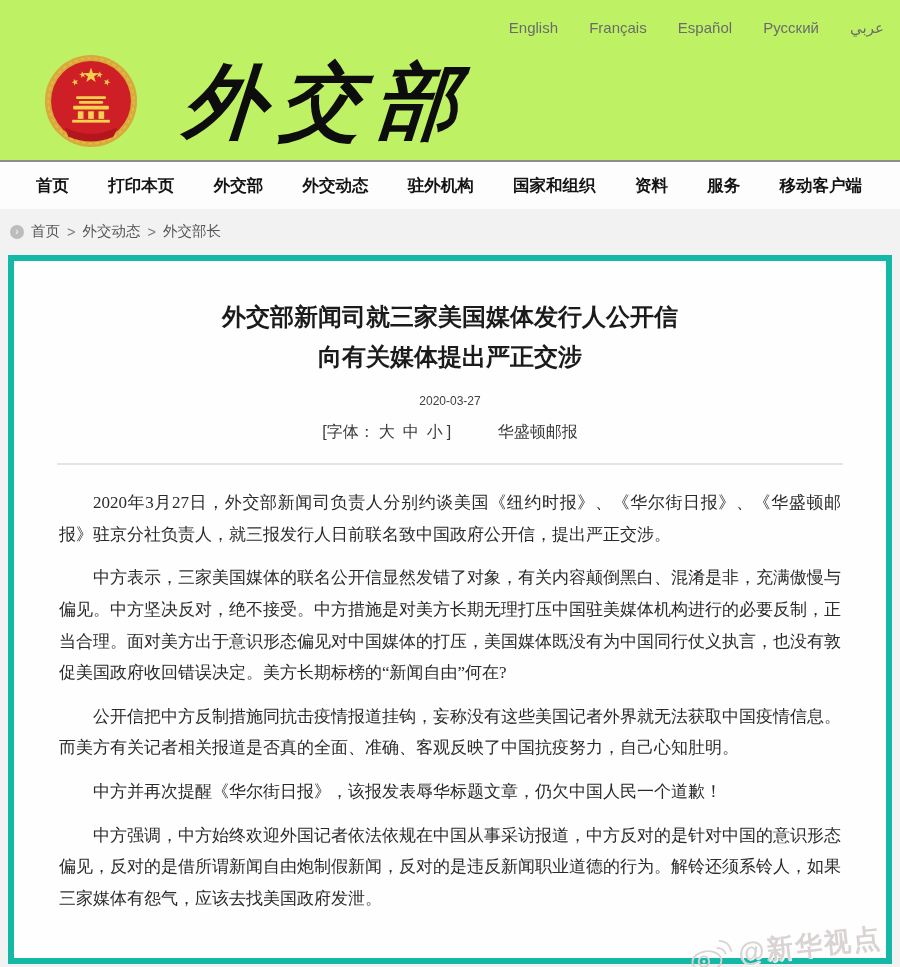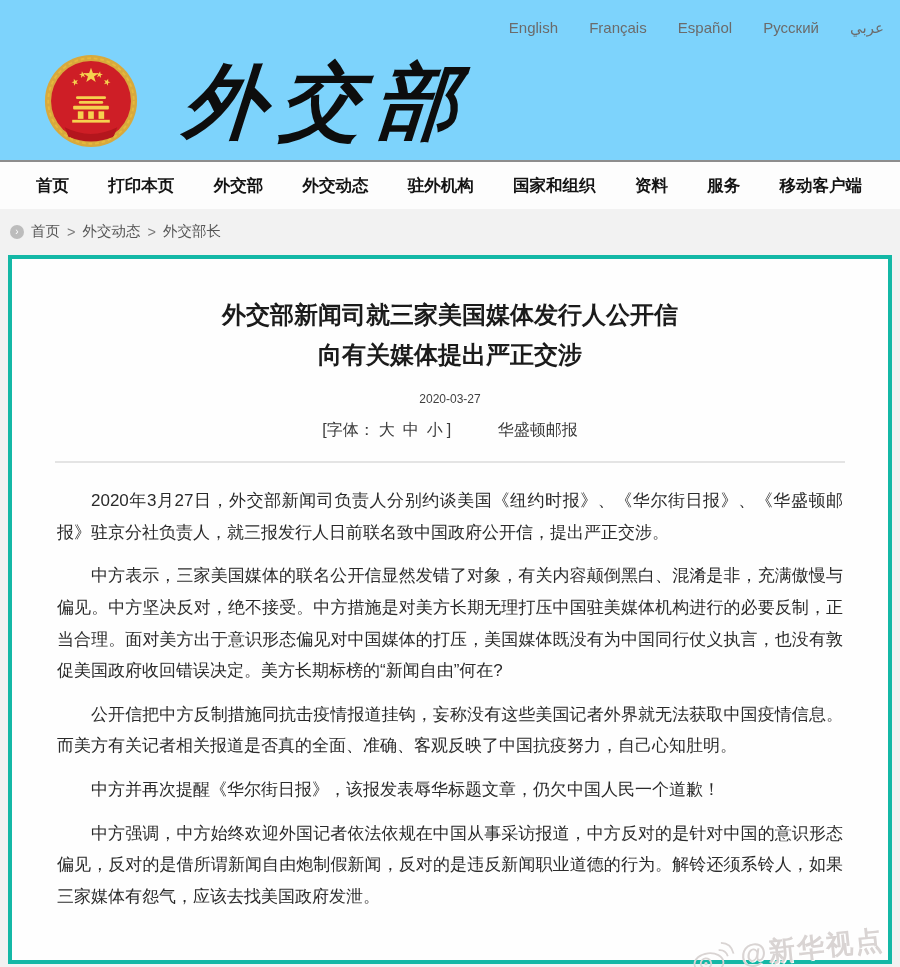--- a/index.html
+++ b/index.html
@@ -6,21 +6,21 @@
   html,body { width:900px; }
   body {
     width:900px; height:967px; overflow:hidden;
     background:#f2f2f2;
     font-family:"Liberation Sans", sans-serif;
     -webkit-font-smoothing:antialiased;
   }
   a { text-decoration:none; color:inherit; cursor:pointer; }
 
   
-  .site-header { background:#7dd3fc; }
+  .site-header { background:#bef264; }
   .lang-bar {
     height:42px; text-align:right; padding:19px 16px 0 0;
     font-size:15px; color:#6b6b6b;
   }
   .lang-bar a { margin-left:27px; }
   .lang-bar a:first-child { margin-left:0; }
   .logo-row { height:118px; display:flex; align-items:center; padding-left:44px; }
   .emblem-svg { width:94px; height:94px; display:block; }
   .calligraphy {
     font-family:"DejaVu Serif", serif;
@@ -47,37 +47,37 @@
   .crumb-icon {
     width:14px; height:14px; border-radius:50%;
     background:#bcbcbc; color:#fff; font-size:10px;
     line-height:14px; text-align:center; display:inline-block;
   }
   .breadcrumb .sep { color:#7a7a7a; }
 
   
   .content-box {
     margin:3px 8px 0; height:709px; position:relative;
-    background:#fefefe; border:4px solid #14b8a6;
+    background:#fefefe; border:6px solid #14b8a6;
   }
   .article-title {
     margin:36px 56px 0; text-align:center;
     font-size:24px; line-height:1.65; color:#1b1b1b; font-weight:bold;
   }
   .article-date { text-align:center; margin-top:18px; font-size:12px; color:#3f3f3f; }
   .article-meta { text-align:center; margin-top:14px; font-size:16px; color:#3a3a3a; }
   .article-meta .fs-opt { margin:0 4px; }
   .print-link { margin-left:42px; }
   .rule { border-top:2px solid #e4e4e4; margin:20px 43px 0; }
 
   .article-body {
     padding:22px 45px 0;
     font-size:17px; line-height:1.86; color:#2a2a2a;
   }
-  .article-body p { text-indent:2em; margin-bottom:12px; text-align:justify; }
+  .article-body p { text-indent:2em; margin-bottom:12px; text-align:justify;font-family:Liberation Serif, serif; }
 
   
   .watermark {
     position:absolute; right:4px; bottom:-12px;
     display:flex; align-items:center; gap:4px;
     transform:rotate(-6deg); pointer-events:none;
   }
   .watermark-text {
     font-size:27px; font-weight:bold; color:#d9d4d3;
     text-shadow:1px 1px 0 #ffffff;

